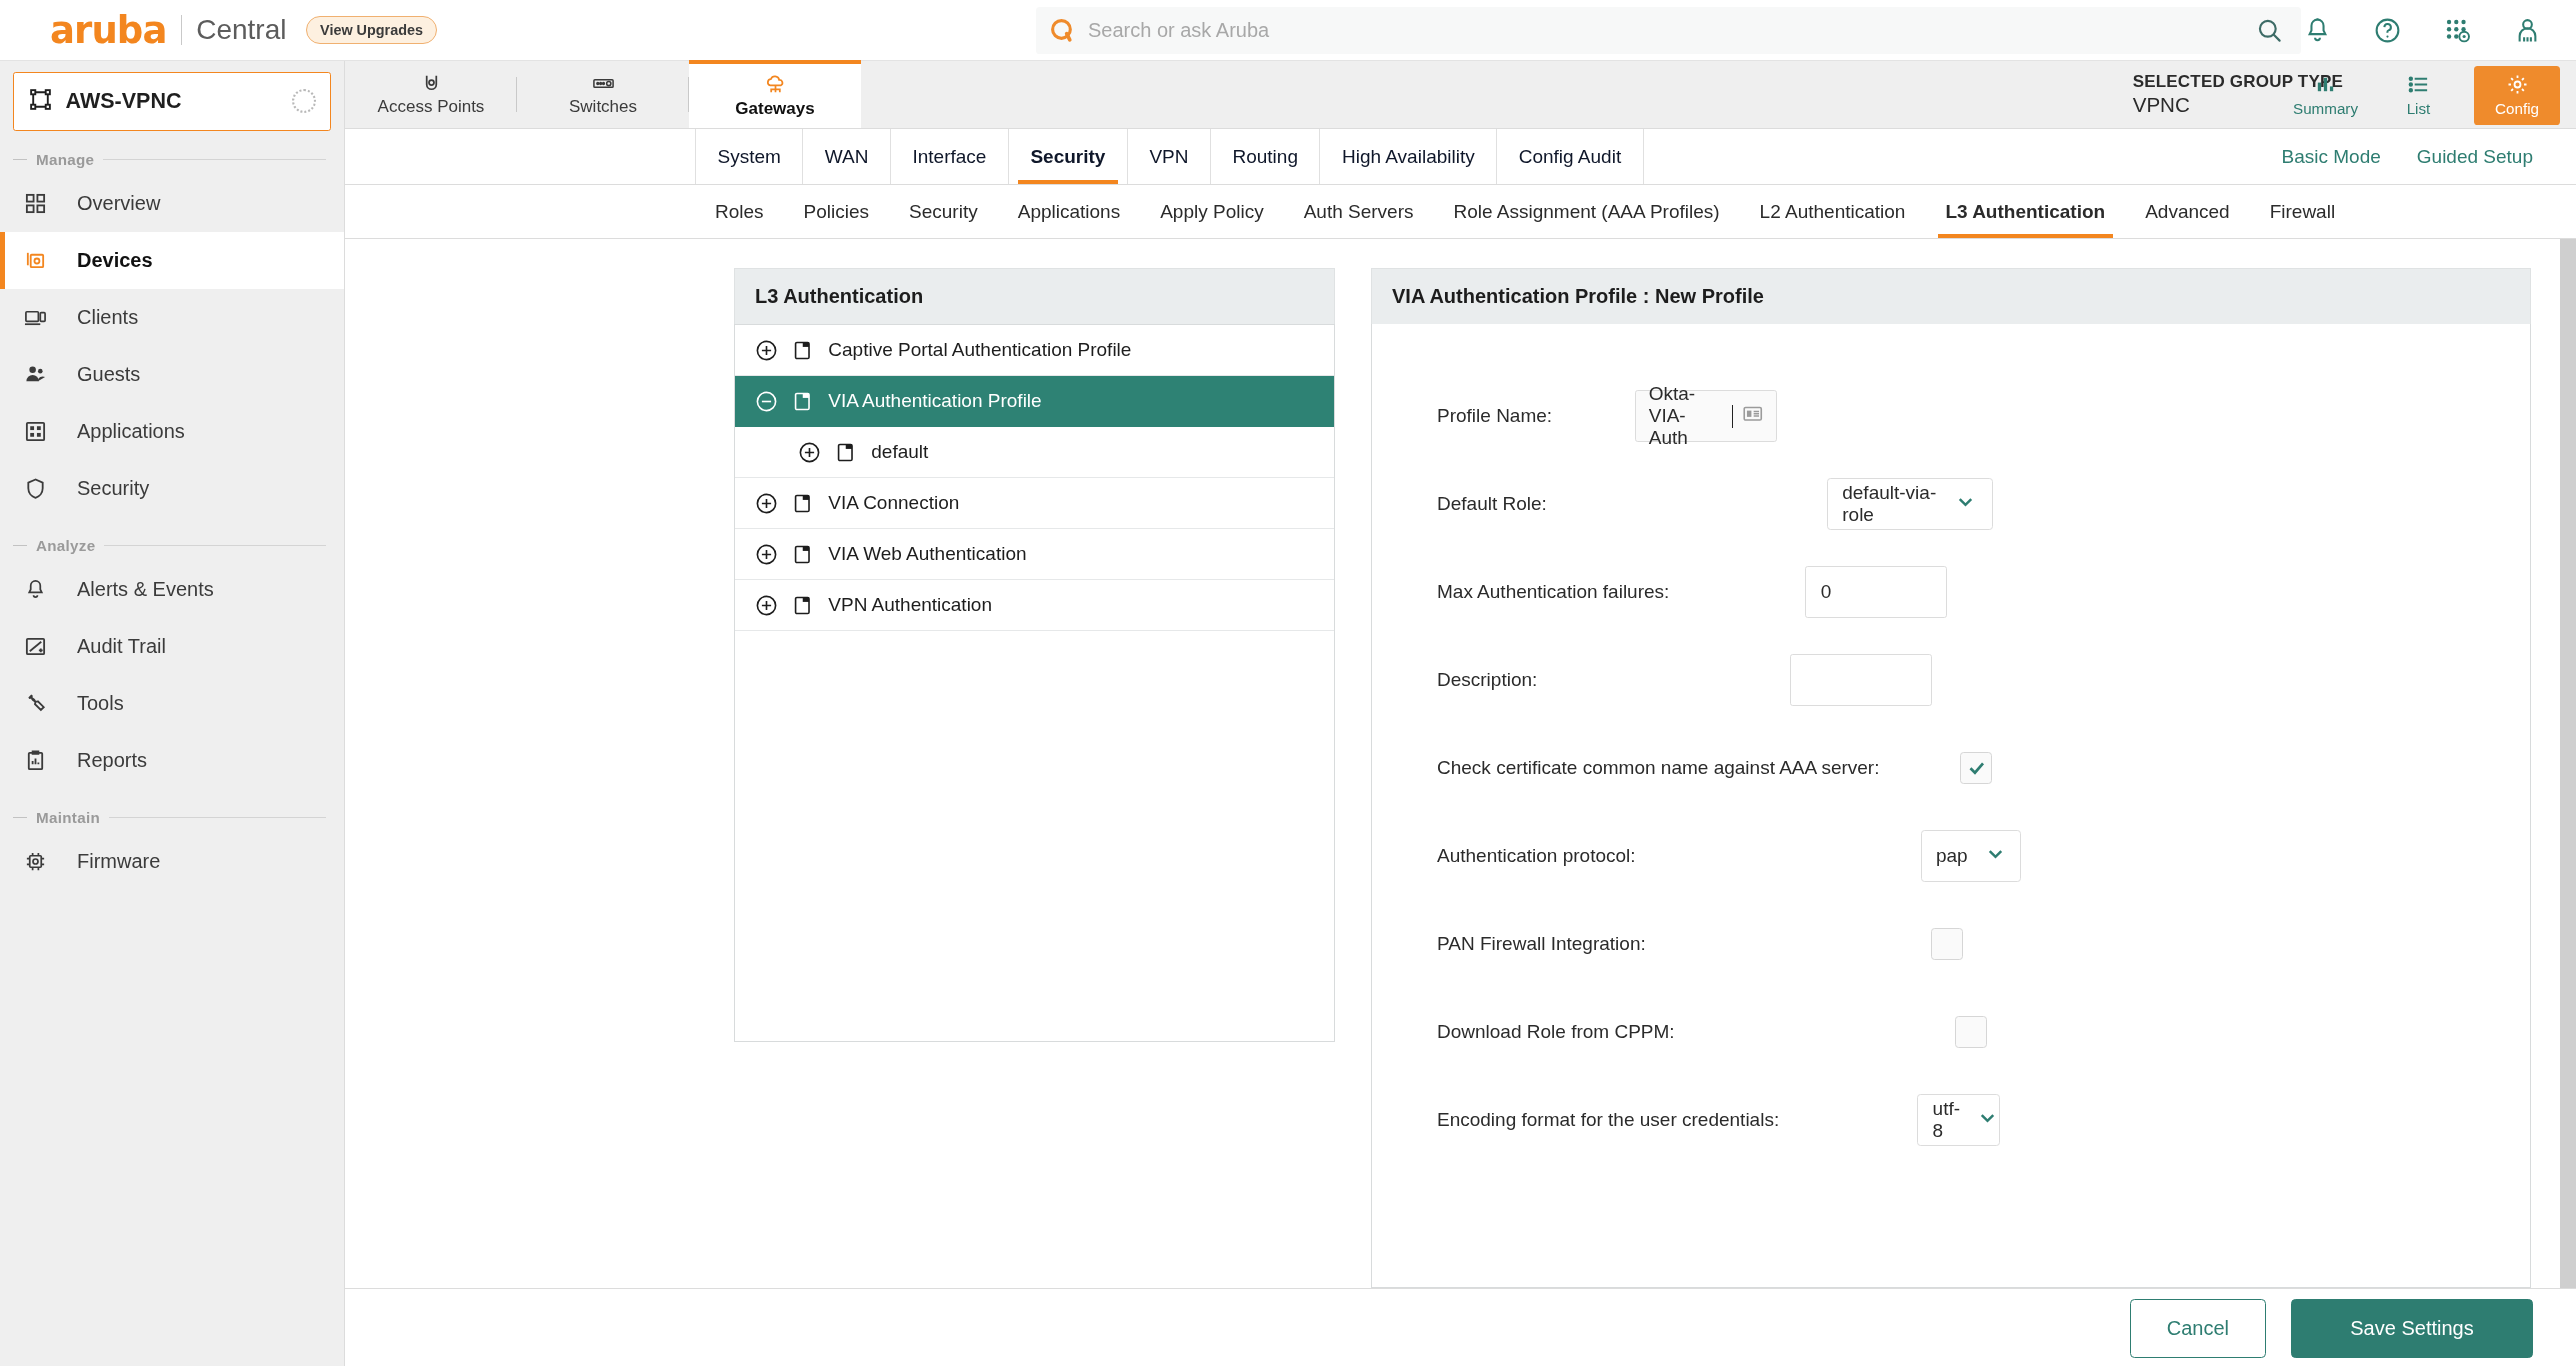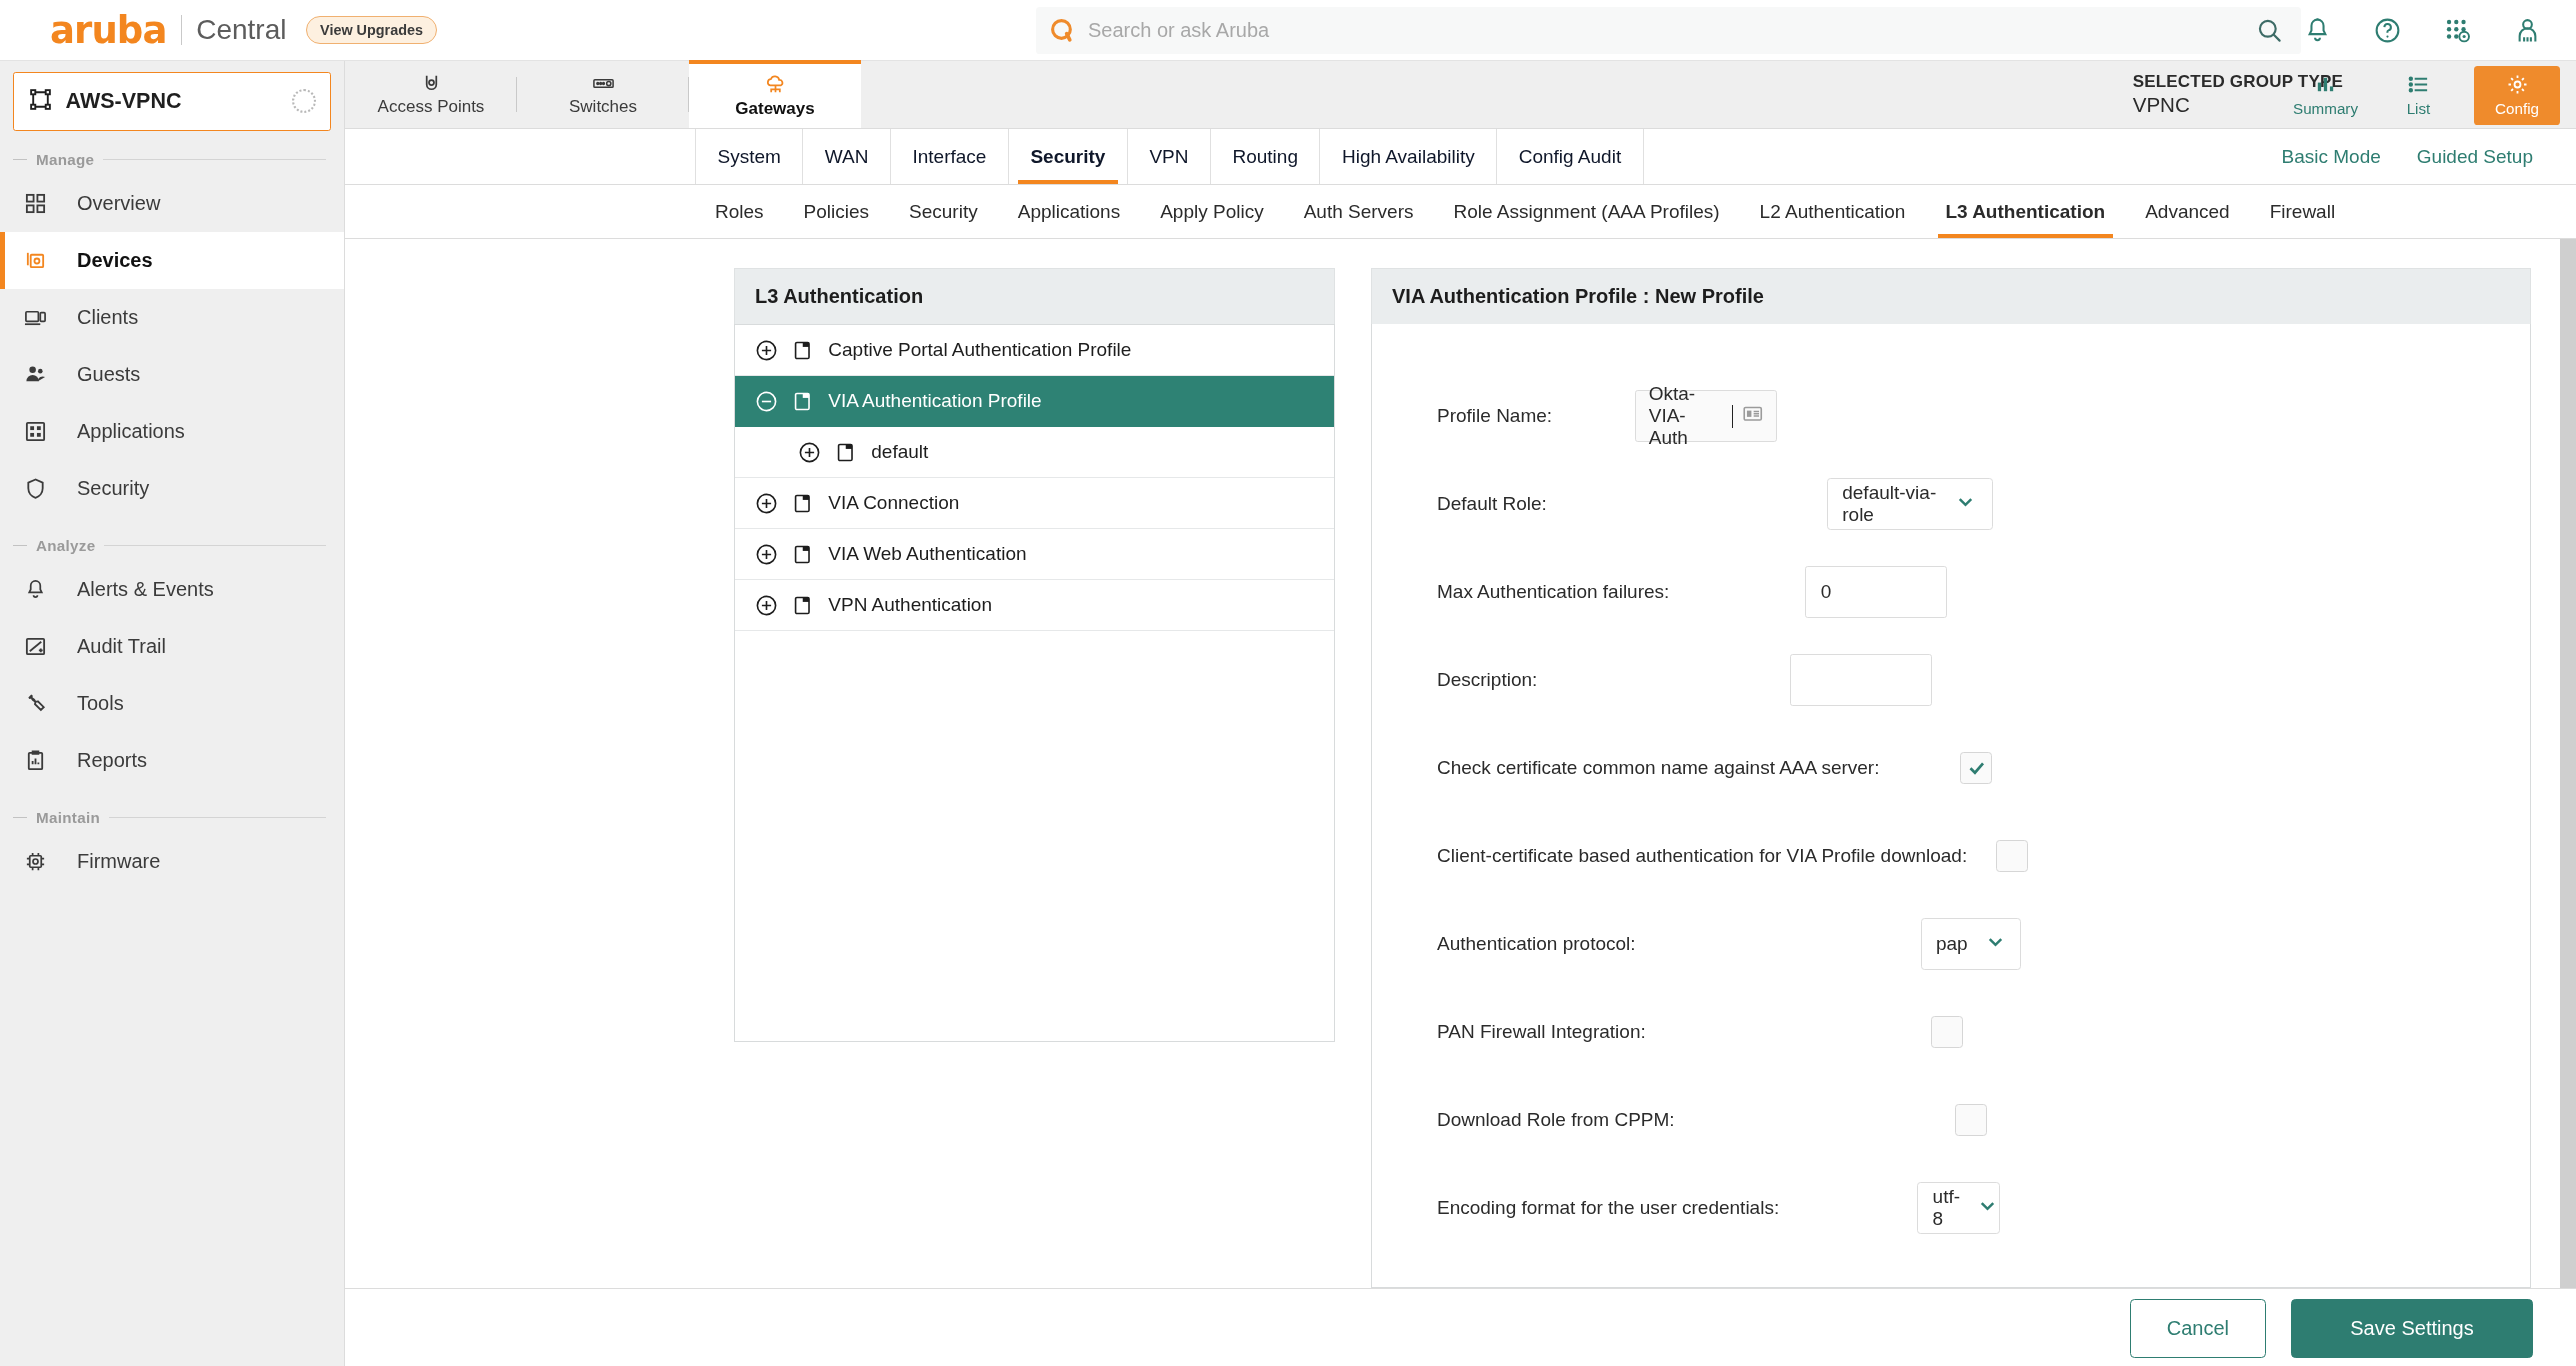--- a/index.html
+++ b/index.html
@@ -733,26 +733,20 @@
               <span class="flabel">Check certificate common name against AAA server:</span>
               <span class="ctl-wrap" style="margin-left:81px;">
                 <span class="cbox checked">
                   <svg viewBox="0 0 24 24" width="21.5" height="21.5" fill="none" stroke="#2e7d71" stroke-width="3">
                       <path d="M5 12.5 10 17.5 19 7"></path>
                     </svg>
                 </span>
               </span>
             </div>
 
-            <div class="frow">
-              <span class="flabel">Client-certificate based authentication for VIA Profile download:</span>
-              <span class="ctl-wrap" style="margin-left:29px;">
-                <span class="cbox"></span>
-              </span>
-            </div>
 
             <div class="frow">
               <span class="flabel">Authentication protocol:</span>
               <span class="ctl-wrap" style="margin-left:285px;">
                 <span class="select" style="width:100px;">
                   <span>pap</span>
                   <span>
                     <svg viewBox="0 0 24 24" width="23" height="23" fill="none" stroke="#2e7d71" stroke-width="2.6">
                         <path d="M6 9.5 12 15.5 18 9.5"></path>
                       </svg>

